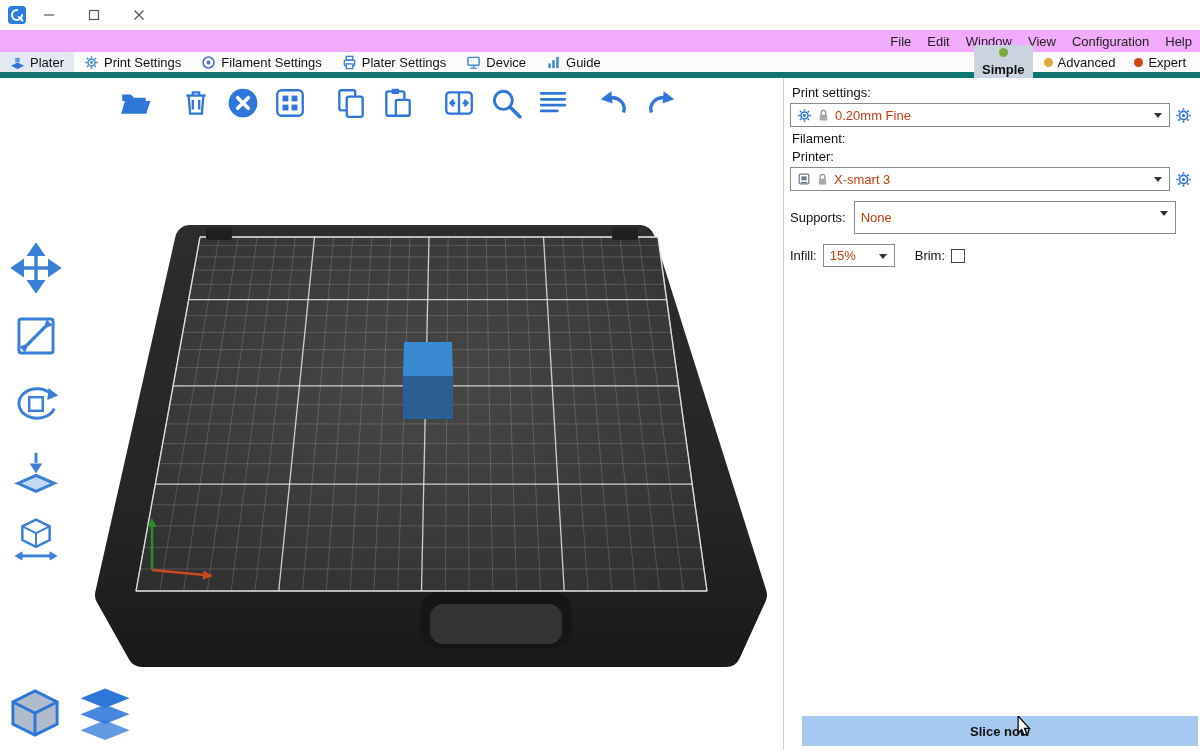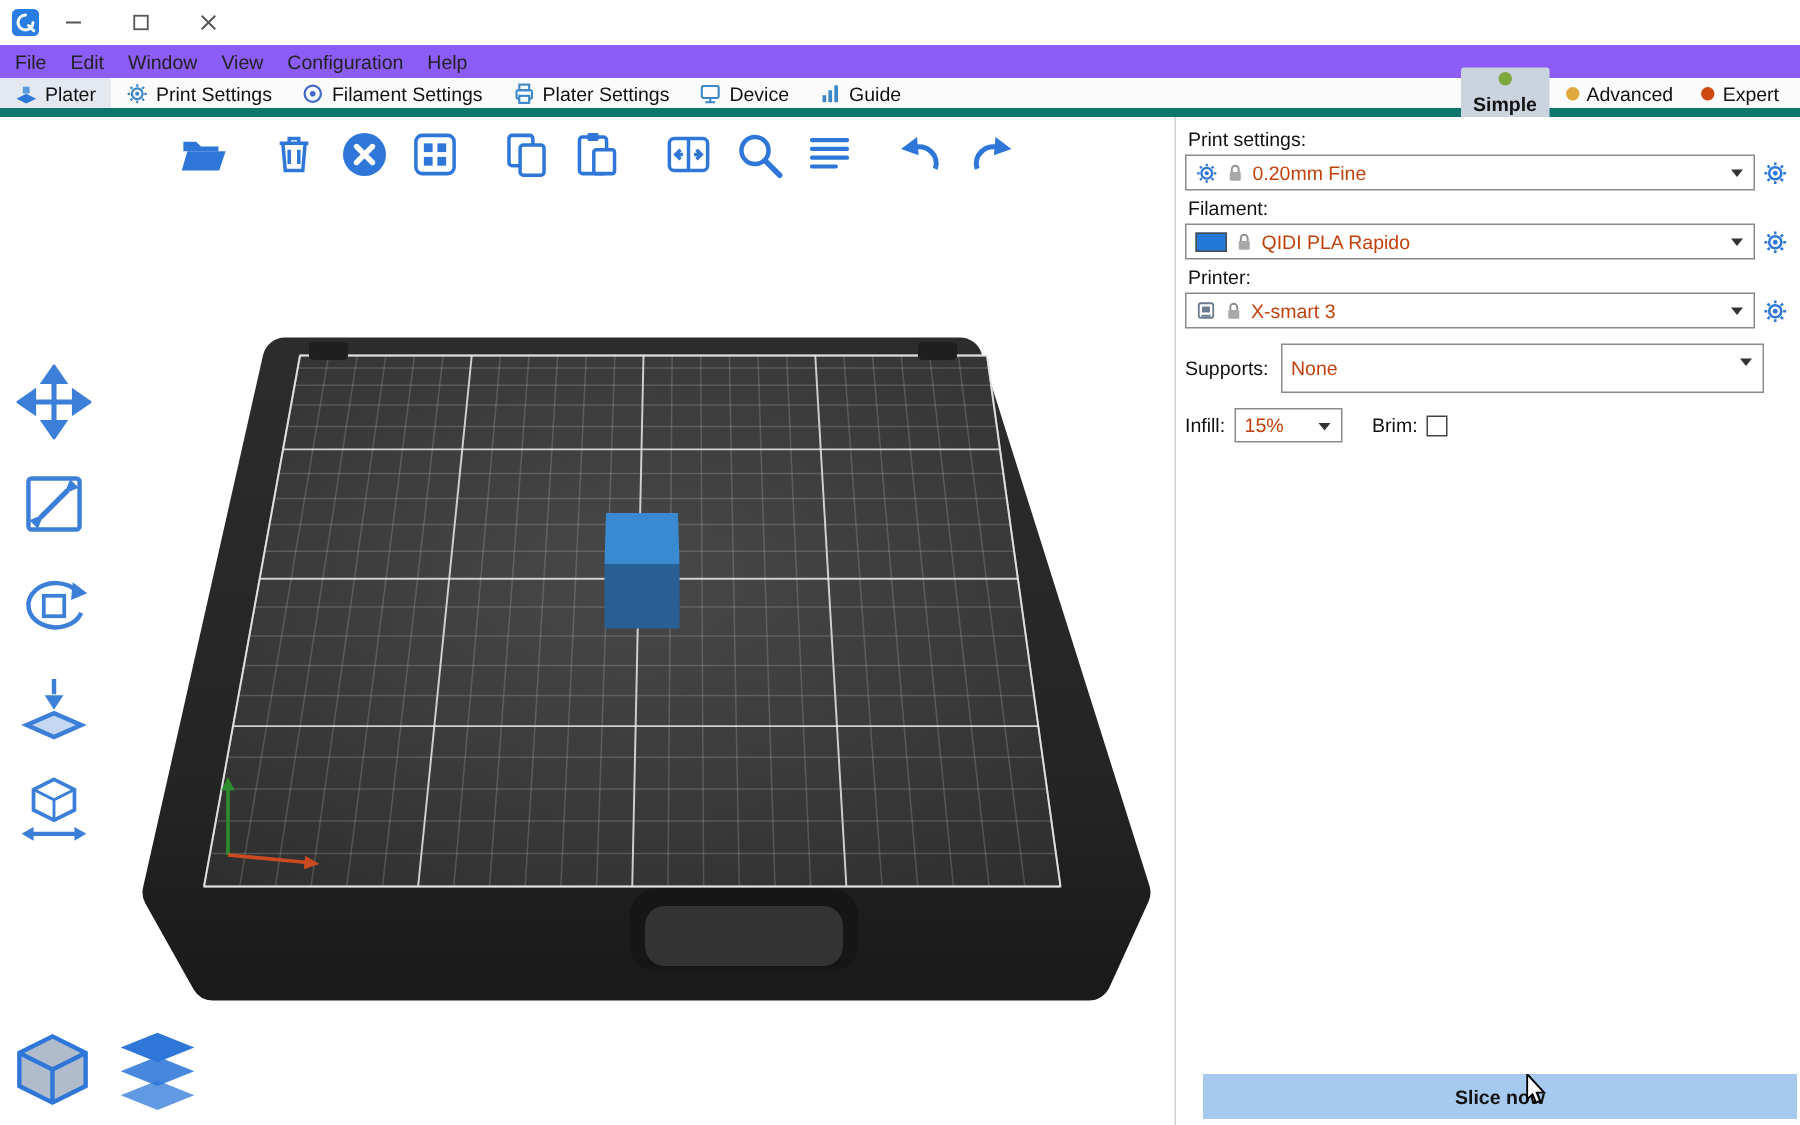--- a/index.html
+++ b/index.html
@@ -7,21 +7,21 @@
   body { position:relative; font-family:"Liberation Sans", sans-serif; background:#fff; color:#111; }
 
   
   .titlebar { height:30px; display:flex; align-items:center; padding-left:8px; background:#fff; }
   .app-icon { width:18px; height:18px; flex:none; }
   .titlebar .title { font-size:12px; color:#3a3a3a; margin-left:9px; flex:1; }
   .win-controls { display:flex; height:100%; }
   .win-btn { width:45px; height:30px; display:flex; align-items:center; justify-content:center; }
 
   
-  .menubar { height:22px; display:flex; align-items:center; font-size:13px; color:#222; background:#8b5cf6; padding-left:2px; }
+  .menubar { height:22px; display:flex; align-items:center; font-size:13px; color:#222; background:#f0abfc; padding-left:2px;justify-content:flex-end; }
   .menu-item { padding:0 8px; height:100%; display:flex; align-items:center; }
 
   
   .tabbar { height:26px; display:flex; align-items:stretch; font-size:13px; background:#fbfbfb; border-bottom:6px solid #0f766e; }
   .tab { display:flex; align-items:center; gap:5px; padding:0 10px; color:#111; }
   .tab.active { background:#e3e8f1; }
   .tab svg { width:15px; height:15px; }
   .modes { margin-left:auto; display:flex; align-items:center; gap:3px; padding-right:6px; }
   .mode { display:flex; align-items:center; gap:5px; padding:3px 8px; border-radius:2px; }
   .mode.active { background:#c9d4de; font-weight:bold;flex-direction:column; }
@@ -418,42 +418,20 @@
             <g stroke="#2e77d9" stroke-width="1.6" fill="none">
               <circle cx="8" cy="8" r="3.8"></circle>
               <path d="M8 1.2 V3 M8 13 V14.8 M1.2 8 H3 M13 8 H14.8 M3.2 3.2 L4.5 4.5 M11.5 11.5 L12.8 12.8 M12.8 3.2 L11.5 4.5 M4.5 11.5 L3.2 12.8"></path>
             </g>
             <circle cx="8" cy="8" r="1.5" fill="#2e77d9"></circle>
           </svg>
         </div>
     </div>
 
     <div class="s-label">Filament:</div>
-    <div class="combo-row">
-      <div class="combo">
-        <span class="filament-swatch"></span>
-        <span class="cicon">
-            <svg width="11" height="13" viewBox="0 0 12 14">
-              <path d="M3.5 6 V4 a2.5 2.5 0 0 1 5 0 V6" fill="none" stroke="#909090" stroke-width="1.4"></path>
-              <rect x="2" y="6" width="8" height="6.5" rx="1" fill="#a8a8a8"></rect>
-            </svg>
-          </span>
-        <span>QIDI PLA Rapido</span>
-        <span class="arrow"></span>
-      </div>
-      <div class="gear-btn">
-          <svg viewBox="0 0 16 16">
-            <g stroke="#2e77d9" stroke-width="1.6" fill="none">
-              <circle cx="8" cy="8" r="3.8"></circle>
-              <path d="M8 1.2 V3 M8 13 V14.8 M1.2 8 H3 M13 8 H14.8 M3.2 3.2 L4.5 4.5 M11.5 11.5 L12.8 12.8 M12.8 3.2 L11.5 4.5 M4.5 11.5 L3.2 12.8"></path>
-            </g>
-            <circle cx="8" cy="8" r="1.5" fill="#2e77d9"></circle>
-          </svg>
-        </div>
-    </div>
 
     <div class="s-label">Printer:</div>
     <div class="combo-row">
       <div class="combo">
         <span class="cicon">
             <svg width="14" height="14" viewBox="0 0 16 16" fill="none" stroke="#6b7b8f" stroke-width="1.4">
               <rect x="2.5" y="2.5" width="11" height="11" rx="1.5"></rect>
               <rect x="5" y="5" width="6" height="4.5" fill="#6b7b8f" stroke="none"></rect>
               <path d="M4.5 12 h7"></path>
             </svg>

